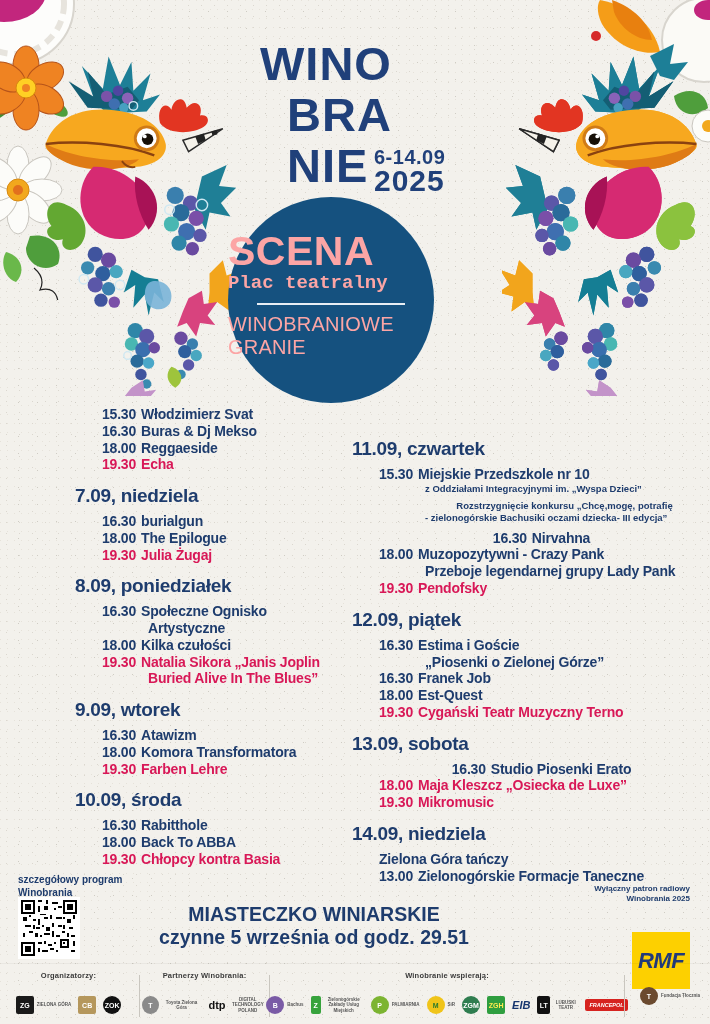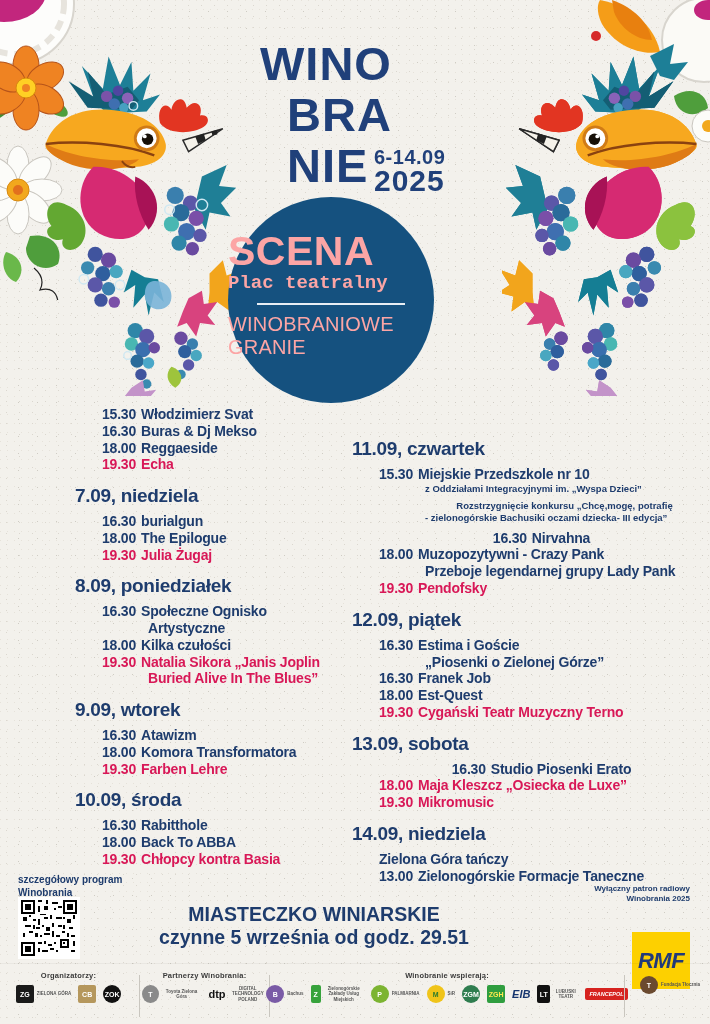--- a/index.html
+++ b/index.html
@@ -47,21 +47,21 @@
   .qr-caption{position:absolute;left:18px;top:874px;font-size:10px;font-weight:800;color:#1e3c6d;line-height:1.25;}
   .qr-code{position:absolute;left:18px;top:897px;width:62px;height:62px;background:#fff;padding:3px;box-sizing:border-box;}
   .miasteczko{position:absolute;left:4px;top:903px;width:620px;text-align:center;color:#1e3c6d;font-weight:800;}
   .miasteczko .m1{font-size:19.5px;line-height:1.2;}
   .miasteczko .m2{font-size:19.5px;line-height:1.2;}
   .rmf-patron{position:absolute;right:20px;top:884px;text-align:right;font-size:8px;font-weight:800;color:#1e3c6d;line-height:1.3;}
   .rmf-tile{position:absolute;right:20px;top:902px;width:58px;height:57px;background:#fdd000;display:flex;align-items:center;justify-content:center;margin-top:30px;}
   .rmf-text{font-style:italic;font-weight:800;font-size:22px;color:#213a7a;letter-spacing:-0.5px;}
   
   .footer{position:absolute;left:0;top:963px;width:710px;height:61px;display:flex;align-items:flex-start;border-top:1px solid rgba(0,0,0,0.04);padding-top:7px;box-sizing:border-box;}
-  .fsec{display:flex;flex-direction:column;align-items:center;}
+  .fsec{display:flex;flex-direction:column;align-items:center;gap:11px;}
   .fdiv{width:1px;height:42px;background:#c9c6bf;margin:4px 2px 0 2px;flex:0 0 1px;}
   .flabel{font-size:7.5px;font-weight:800;color:#3a3a3a;margin-bottom:5px;letter-spacing:.2px;}
   .flogos{display:flex;align-items:center;gap:7px;text-align:center;}
   .flogo{display:flex;align-items:center;gap:3px;}
   .fmark{display:flex;align-items:center;justify-content:center;font-weight:800;overflow:hidden;}
   .ftext{font-size:4.5px;font-weight:700;color:#555;max-width:40px;line-height:1.2;}
   
   .decor{position:absolute;pointer-events:none;}
 </style>
 </head>

